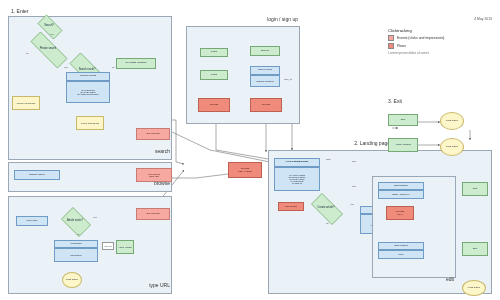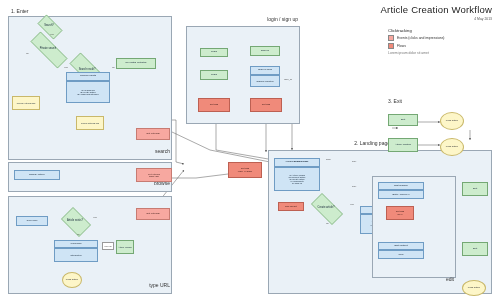--- a/index.html
+++ b/index.html
@@ -29,21 +29,20 @@
   .circ{position:absolute;border-radius:50%;border:0.6px solid #c9b86a;background:#fdf6c8;display:flex;align-items:center;justify-content:center;text-align:center;font-size:2.4px;line-height:1;color:#333;}
   .grp-lbl-right{position:absolute;font-size:5px;color:#333;text-align:right;}
   svg.edges{position:absolute;left:0;top:0;width:500px;height:300px;pointer-events:none;}
   .tag{position:absolute;font-size:2.4px;color:#444;}
 </style>
 </head>
 <body>
 
 <div class="canvas">
 
-  <div class="title">Article Creation Workflow</div>
   <div class="subtitle">4 May 2013</div>
 
   <div class="legend">
     <div class="legend-title">Clicktracking</div>
     <div class="legend-row">
       <span class="swatch sw-pink"></span>
       <span>Events (clicks and impressions)</span>
     </div>
     <div class="legend-row">
       <span class="swatch sw-salmon"></span>

